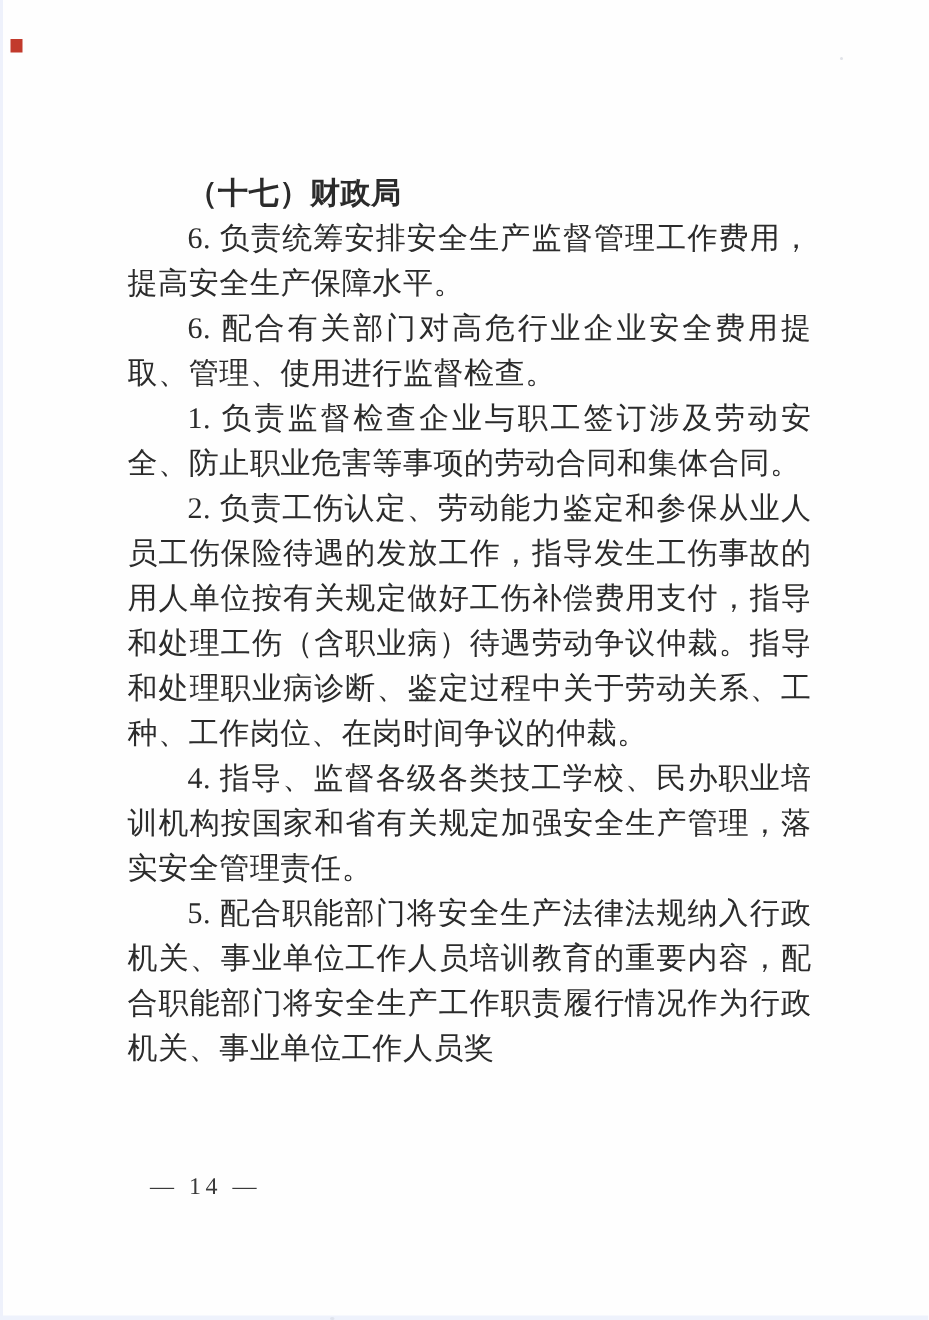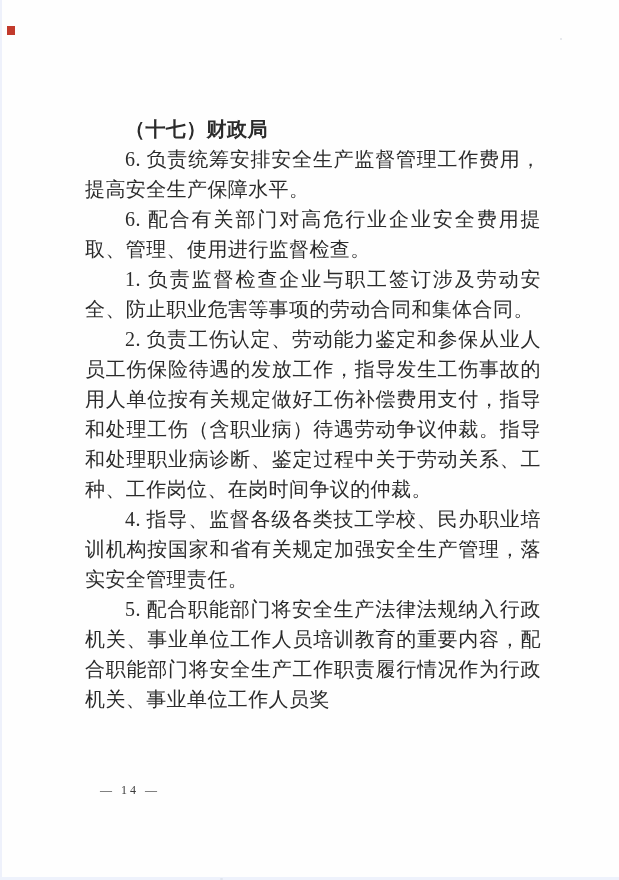--- a/index.html
+++ b/index.html
@@ -60,21 +60,21 @@
     margin: 0;
   }
   .doc-body p {
     margin: 0;
     text-indent: 2em;
   }
   .page-number {
     position: absolute;
     left: 100px;
     top: 783px;
-    font-size: 12px;
+    font-size: 16px;
     color: #3a3a3a;
     letter-spacing: 3px;
     font-family: "Liberation Serif", "DejaVu Serif", serif;
   }
 </style>
 </head>
 <body>
 
 <div class="scan-left-edge"></div>
 <div class="scan-bottom-edge"></div>

